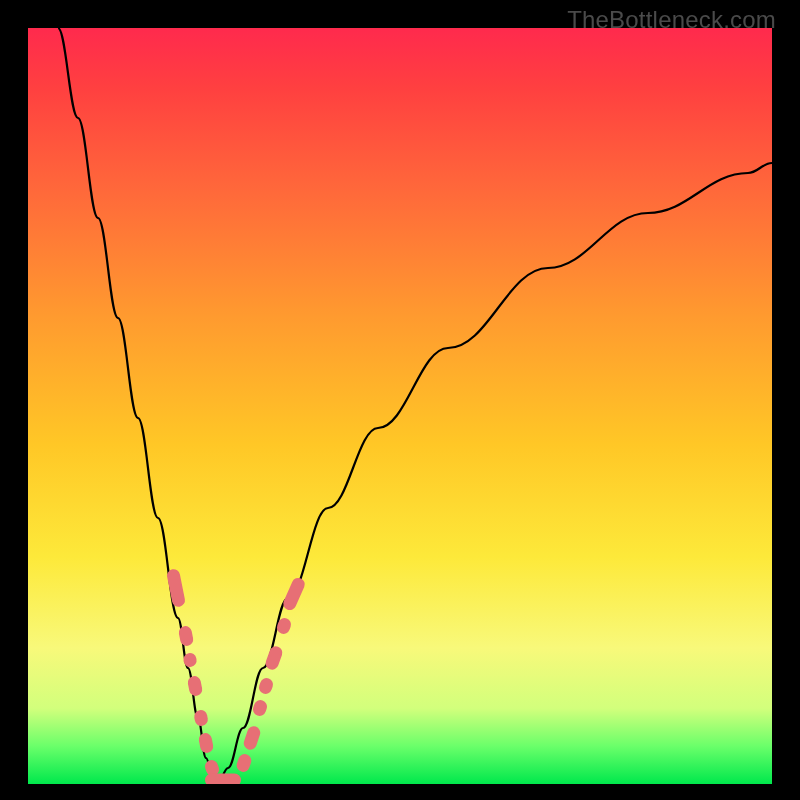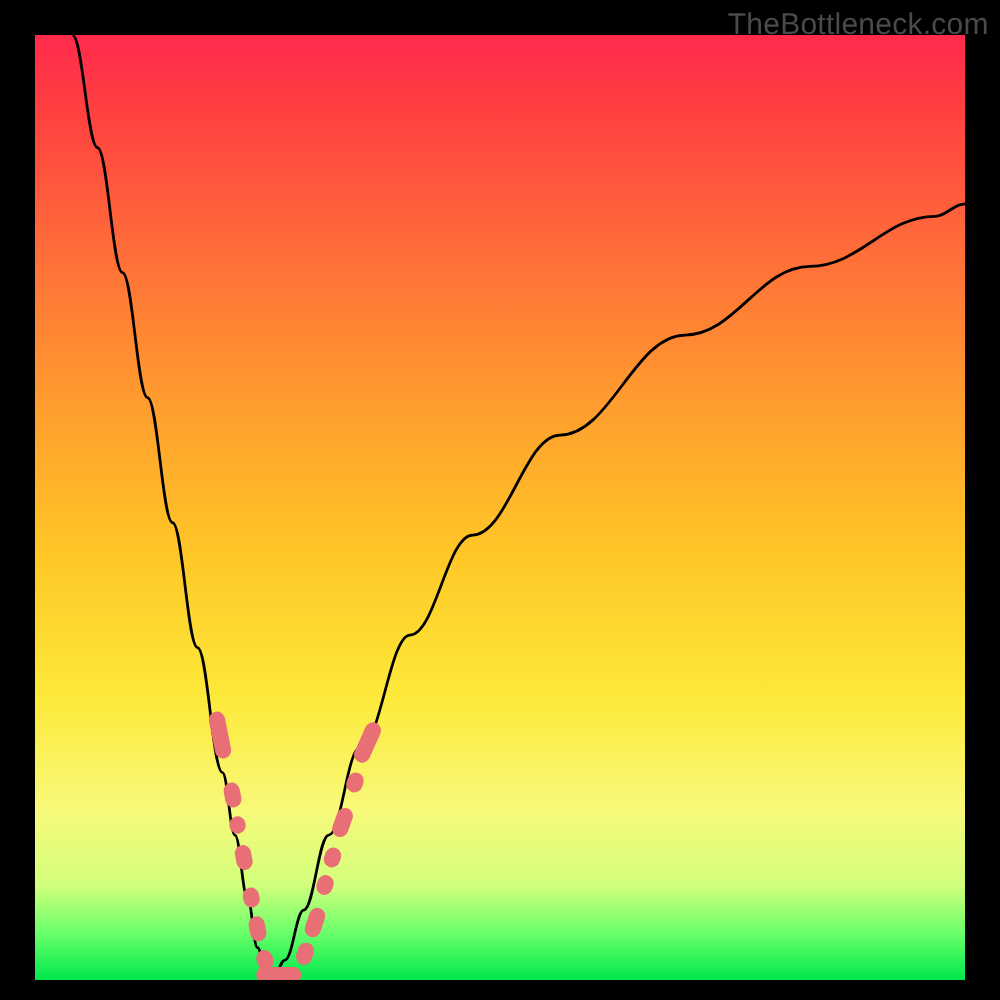--- a/index.html
+++ b/index.html
@@ -26,21 +26,21 @@
       #fde93a 70%,
       #f8f97a 82%,
       #d2ff7c 90%,
       #6aff6a 95%,
       #00e84c 100%
     );
   }
   .watermark {
     position: absolute;
     top: 6px;
-    right: 9px;
+    right: 24px;
     color: #4a4a4a;
     font-size: 24px;
     font-weight: 500;
     letter-spacing: 0.2px;
     z-index: 50;
   }
   svg.curves {
     position: absolute;
     left: 0;
     top: 0;

